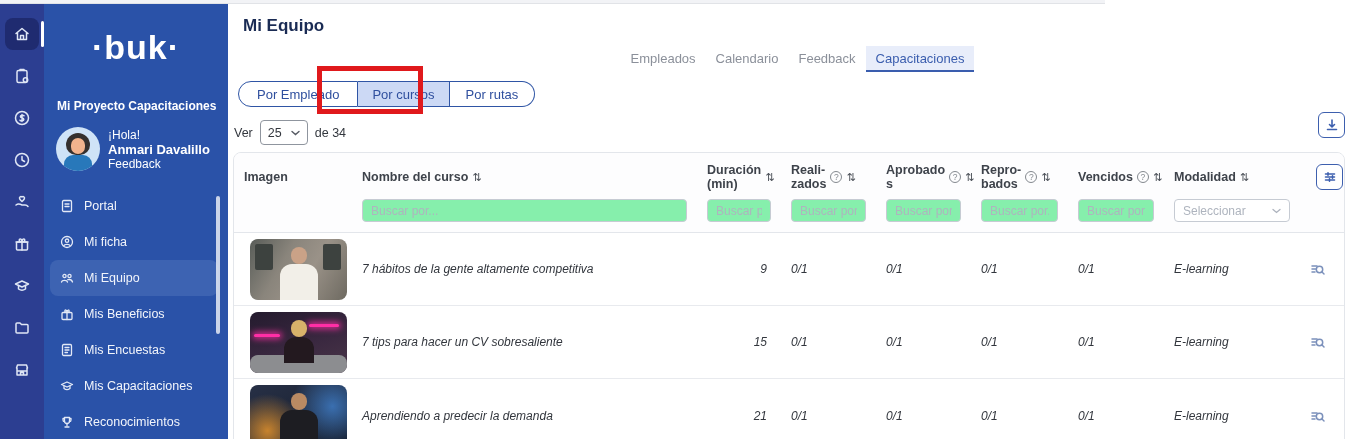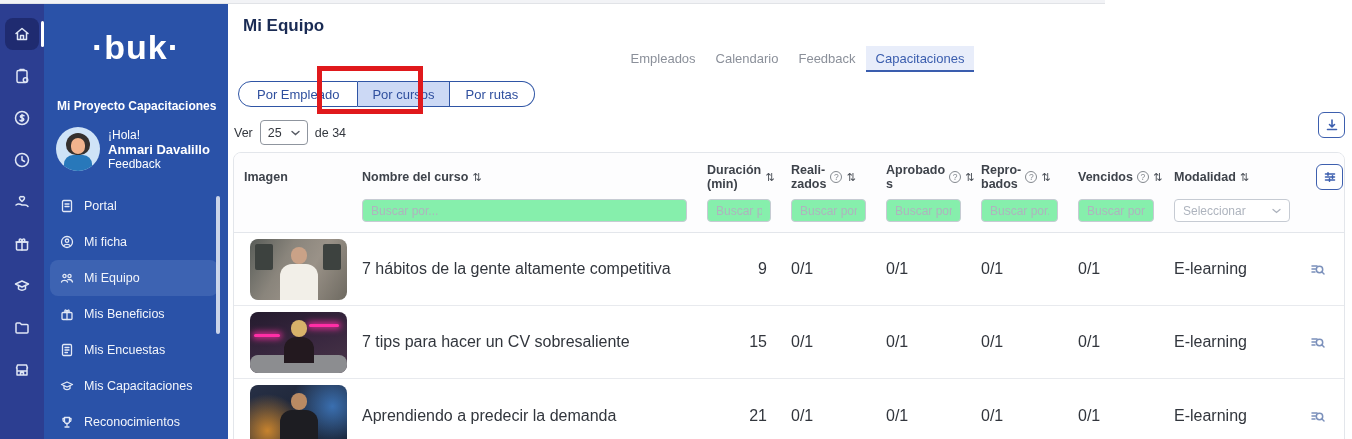--- a/index.html
+++ b/index.html
@@ -99,21 +99,21 @@
   .fcell { padding:0 10px; }
   .fcell input { width:100%; height:23px; border:1px solid #c6cbd3;
     border-radius:4px; font-size:12px; padding:0 8px; color:#33373e;
     background:#86efac; font-family:inherit; }
   .fcell input::placeholder { color:#aeb4be; }
   .fselect { display:flex; align-items:center; justify-content:space-between;
     height:23px; border:1px solid #c6cbd3; border-radius:4px; padding:0 8px;
     font-size:12px; color:#aeb4be; cursor:pointer; background:#fff; }
   .trow { height:73px; border-bottom:1px solid #e8eaee; background:#fff; }
   .trow:last-child { border-bottom:none; }
-  .tcell { font-size:16px; color:#32363d; padding-left:10px; }
+  .tcell { font-size:12px; color:#32363d; padding-left:10px;font-style:italic; }
   .tcell.num { text-align:right; padding-right:14px; }
   .thumb { position:relative; width:97px; height:61px; border-radius:8px;
     margin-left:6px; overflow:hidden; }
   .t1 { background:linear-gradient(120deg,#585c58 0%,#8a857c 35%,#9a9288 60%,#6e6a61 100%); }
   .t1 .board { position:absolute; width:18px; height:26px; background:#3d423f;
     top:5px; border-radius:2px; }
   .t1 .b1 { left:5px; } .t1 .b2 { right:6px; }
   .t2 { background:linear-gradient(160deg,#241b2e 0%,#3a2840 55%,#4a3648 100%); }
   .t2 .neon { position:absolute; height:3px; border-radius:2px;
     background:#ff2ea6; box-shadow:0 0 6px 2px rgba(255,46,166,.8); }

